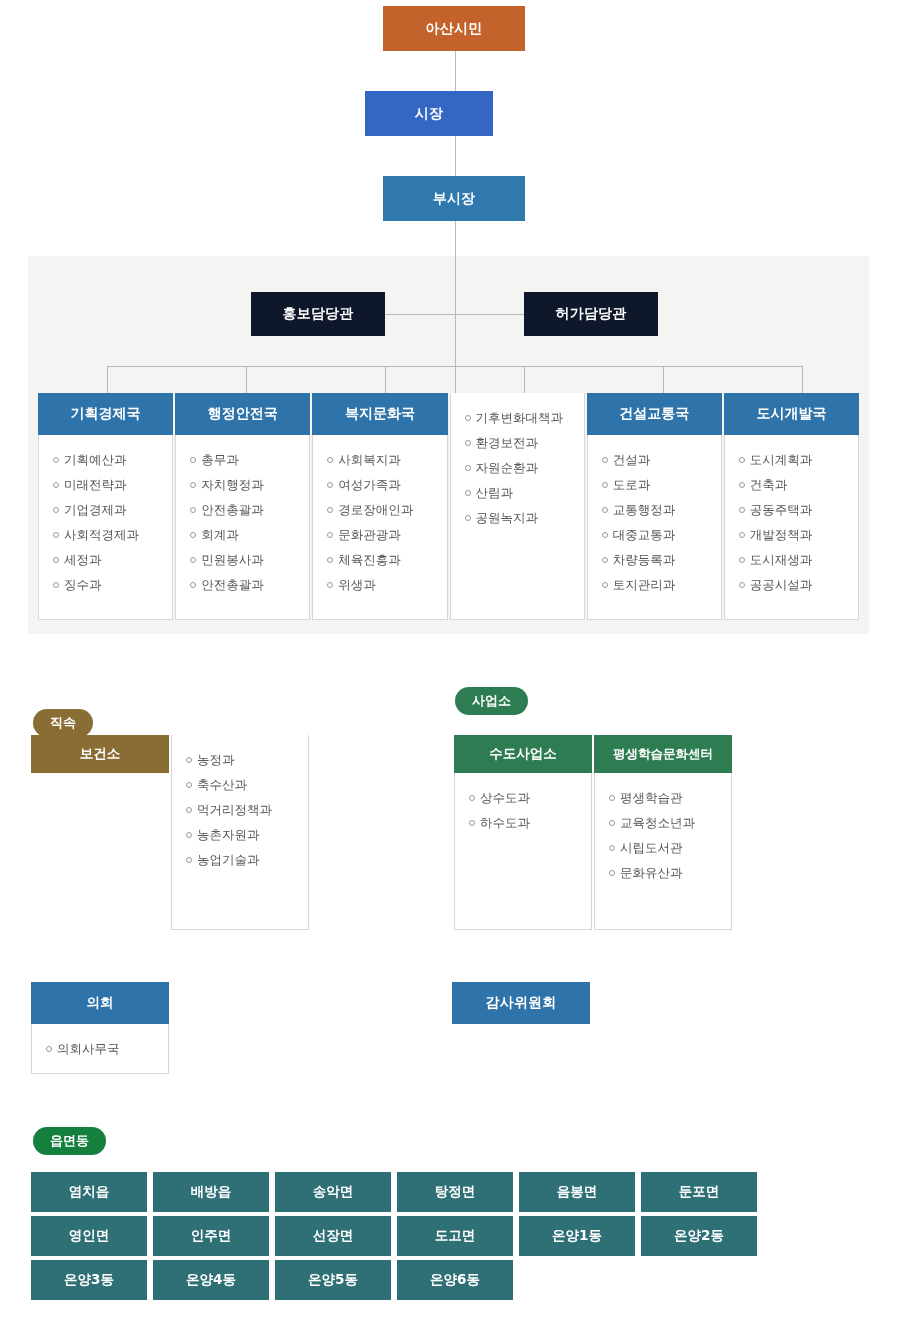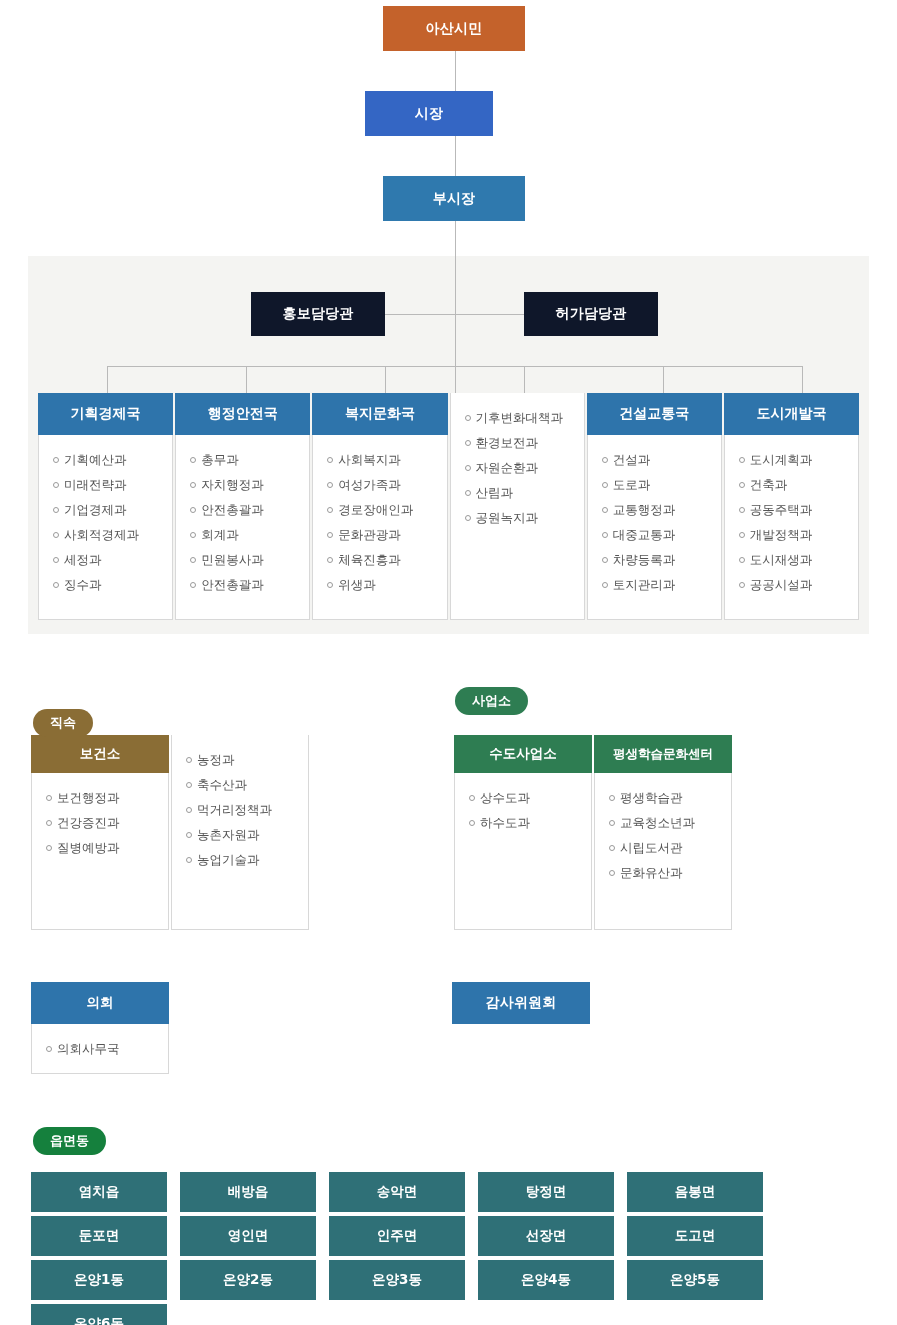--- a/index.html
+++ b/index.html
@@ -146,23 +146,23 @@
   
   .town-grid {
     position: absolute;
     left: 31px; top: 1172px;
     width: 836px;
     display: flex;
     flex-wrap: wrap;
     z-index: 5;
   }
   .town {
-    width: 136px;
+    width: 116px;
     height: 40px;
-    margin: 0 13px 4px 0;
+    margin: 0 6px 4px 0;
     background: #2f7077;
     color: #fff;
     font-size: 13.5px;
     font-weight: bold;
     display: flex; align-items: center; justify-content: center;
   }
 </style>
 </head>
 <body>
 
@@ -292,25 +292,20 @@
   </div>
 
   <div class="pill pill-brown" style="left:33px; top:687px;margin-top:22px;">
     <span>직속</span>
   </div>
 
   <div class="group" style="left:31px; top:735px; width:282px; height:195px;">
     <div class="group-col">
       <div class="group-head head-brown">
         <span>보건소</span>
-      </div>
-      <div class="group-body">
-        <div class="dept">보건행정과</div>
-        <div class="dept">건강증진과</div>
-        <div class="dept">질병예방과</div>
       </div>
     </div>
     <div class="group-col">
       <div class="group-body">
         <div class="dept">농정과</div>
         <div class="dept">축수산과</div>
         <div class="dept">먹거리정책과</div>
         <div class="dept">농촌자원과</div>
         <div class="dept">농업기술과</div>
       </div>

